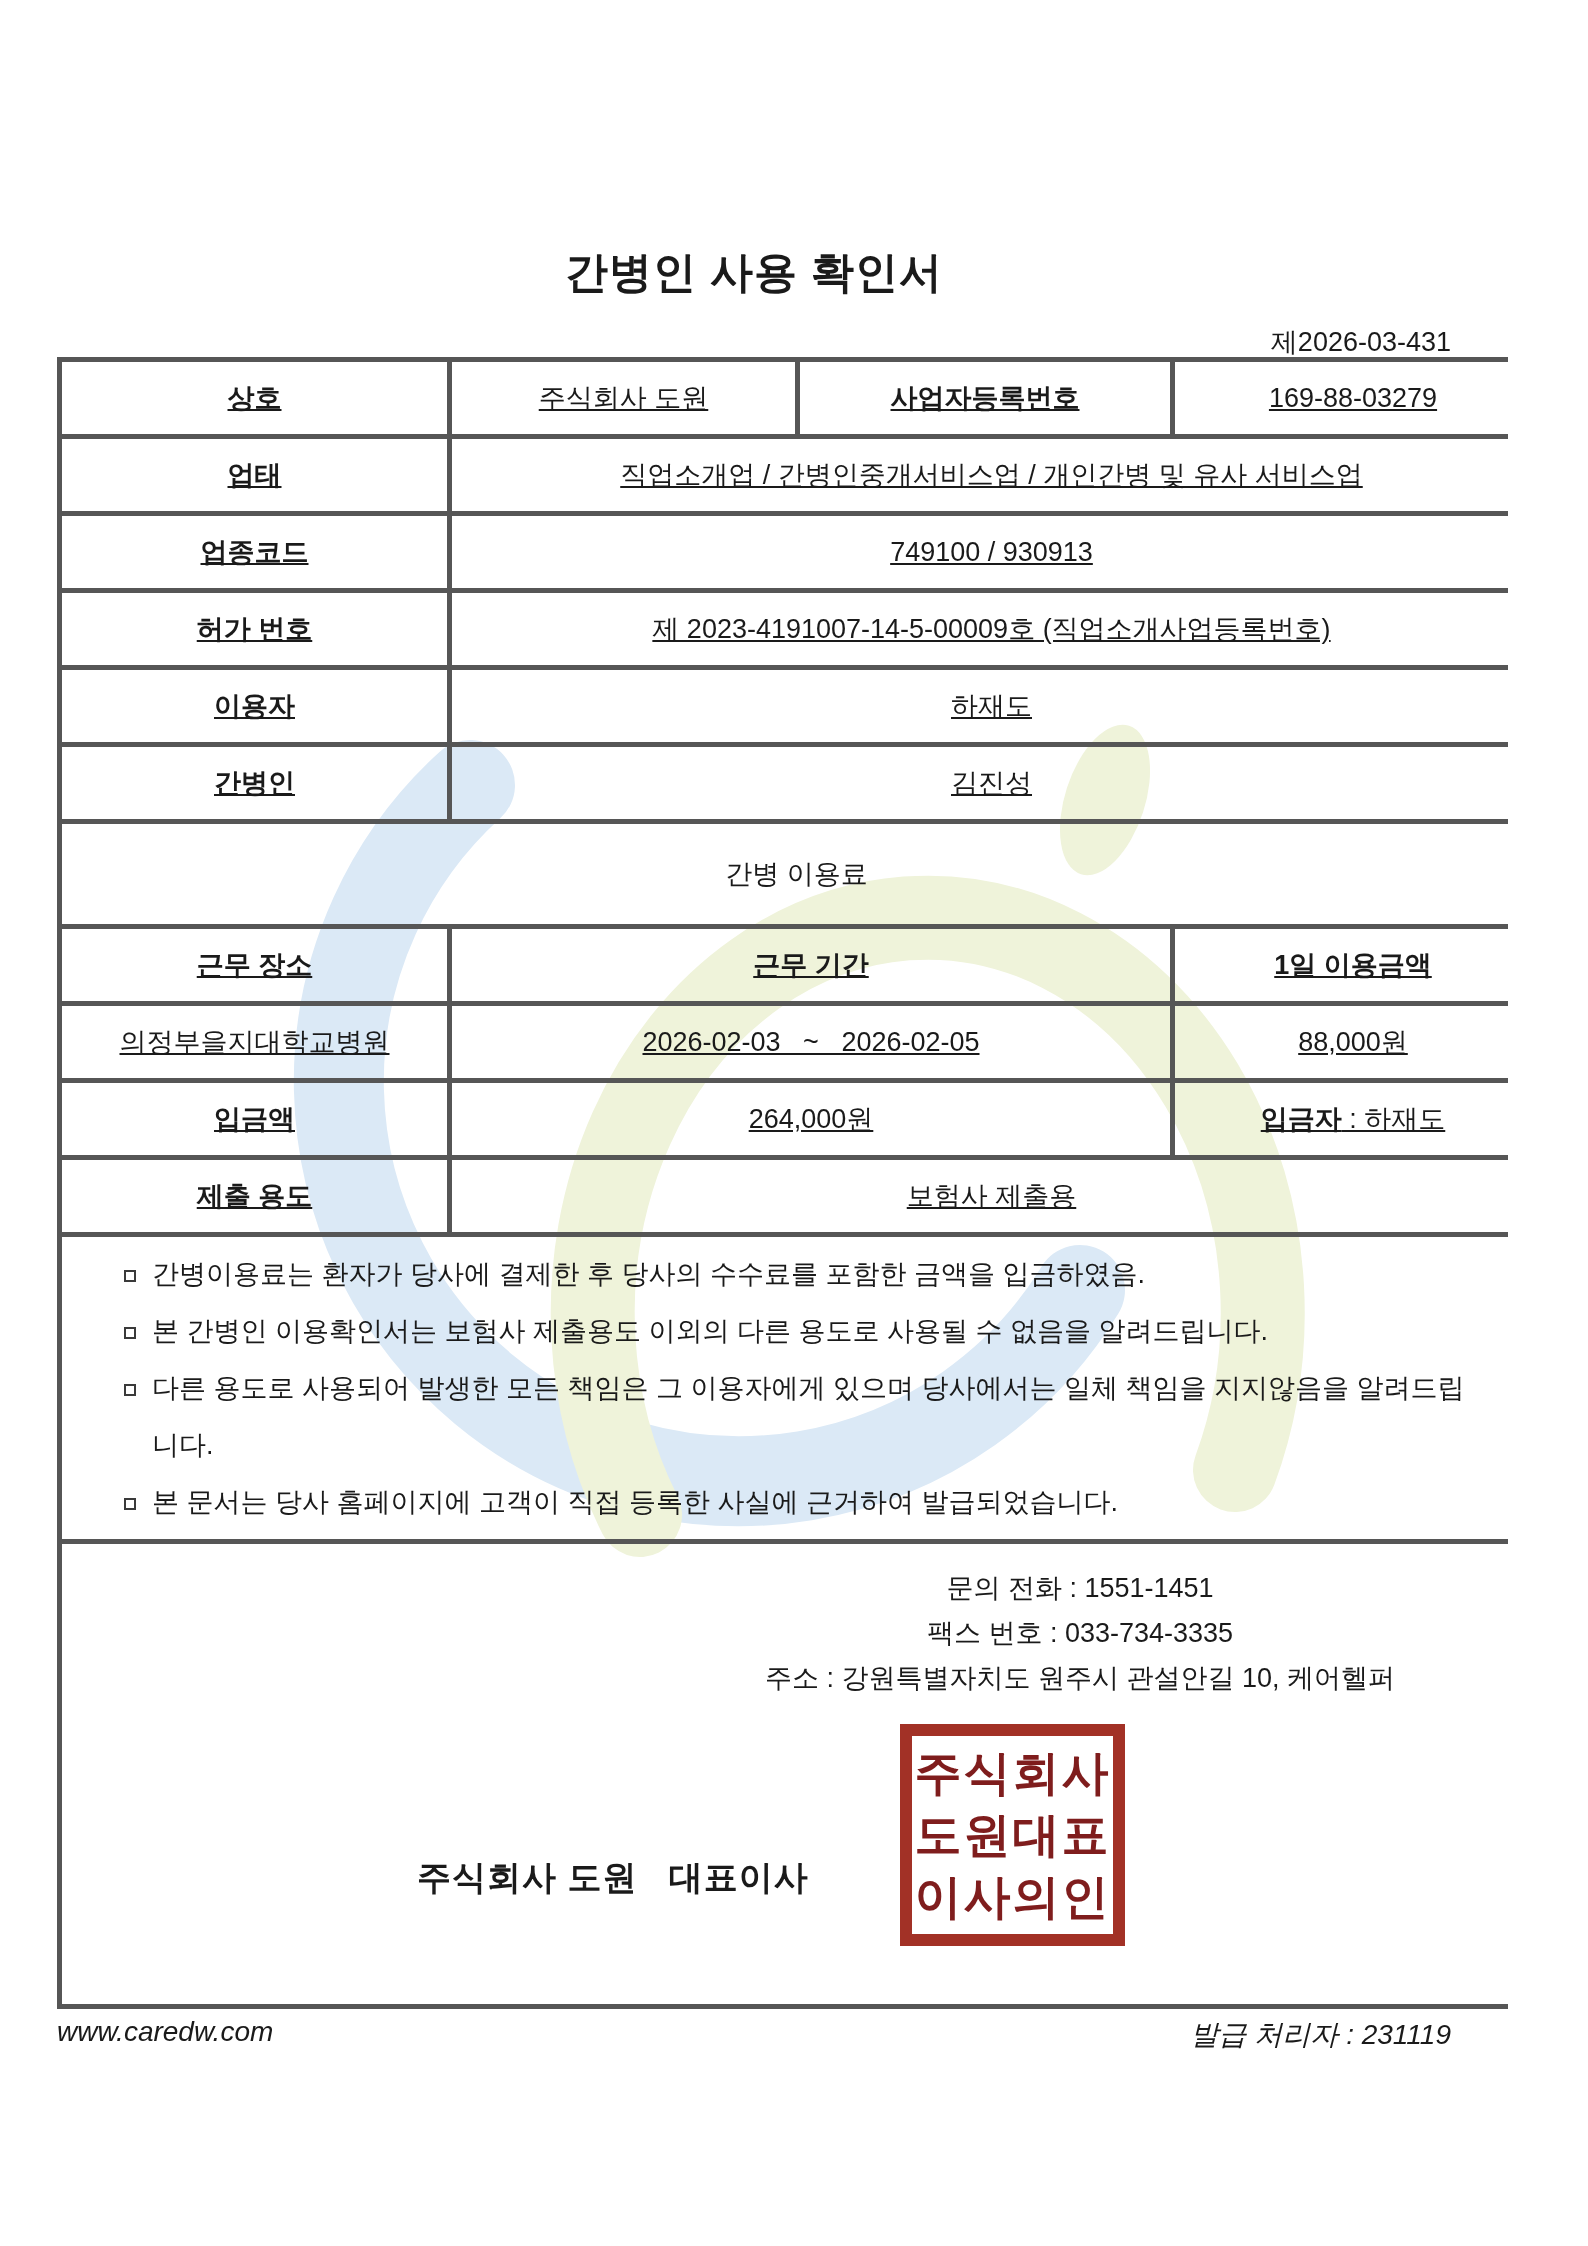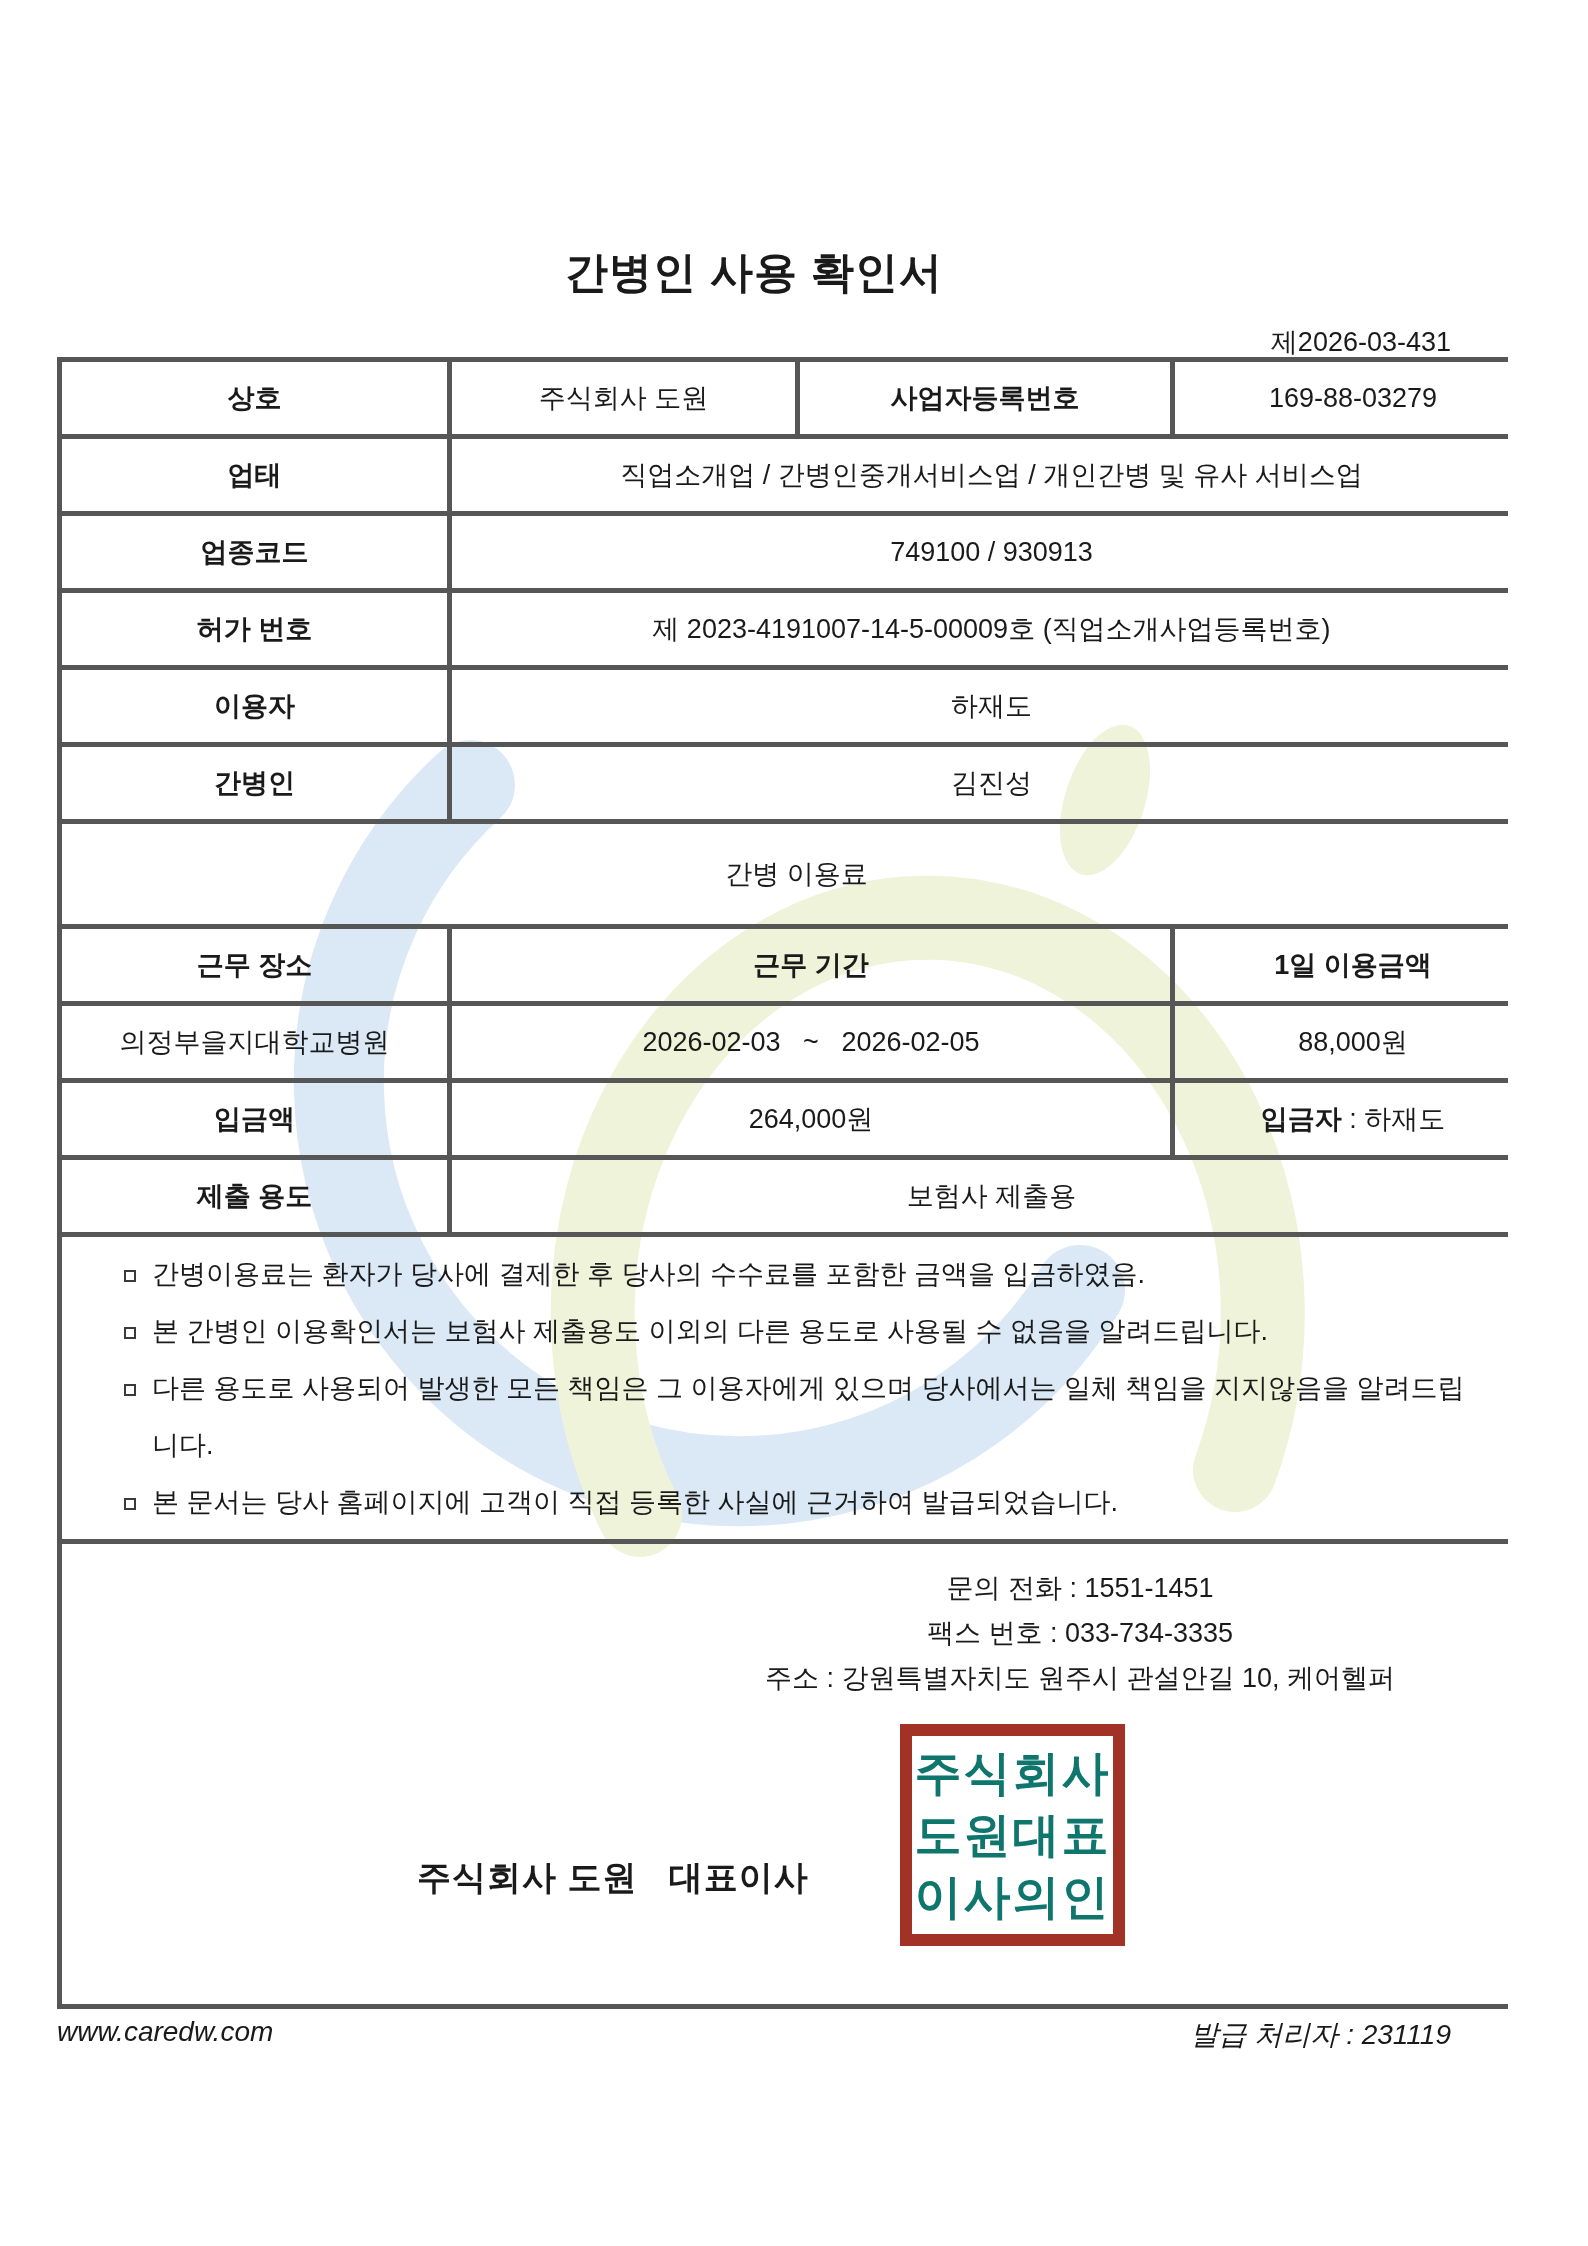--- a/index.html
+++ b/index.html
@@ -28,21 +28,21 @@
     width:1474px;
     border-collapse:collapse;table-layout:fixed;
   }
   table.main td,table.main th{
     border:5px solid #565656;
     text-align:center;vertical-align:middle;
     font-size:27px;font-weight:400;
     padding:0;background:transparent;
   }
   table.main th{font-weight:700;}
-  tr.r{height:77px;}
+  tr.r{height:77px;text-decoration:underline;}
   tr.r-big{height:105px;}
   tr.r-notes{height:307px;}
   tr.r-footer{height:465px;}
   .section-title{font-size:37px;font-weight:700;}
   .pre{white-space:pre;}
 
   td.notes-cell{vertical-align:middle;text-align:left;}
   .notes-list{list-style:none;margin:0;padding:0 40px 0 62px;}
   .notes-list li{
     position:relative;
@@ -68,21 +68,21 @@
   }
   .stamp{
     position:absolute;left:838px;top:180px;
     width:201px;height:198px;
     border:12px solid #a23126;
     display:flex;flex-direction:column;align-items:center;justify-content:center;
     gap:2px;
   }
   .stamp span{
     display:block;
-    color:#0f766e;font-size:47px;font-weight:700;
+    color:#7f1d1d;font-size:47px;font-weight:700;
     line-height:60px;letter-spacing:2px;
     white-space:nowrap;
   }
 
   .page-footer{
     position:absolute;left:57px;right:57px;top:2016px;
     display:flex;justify-content:space-between;
     font-size:28px;
     font-style:italic;
   }

